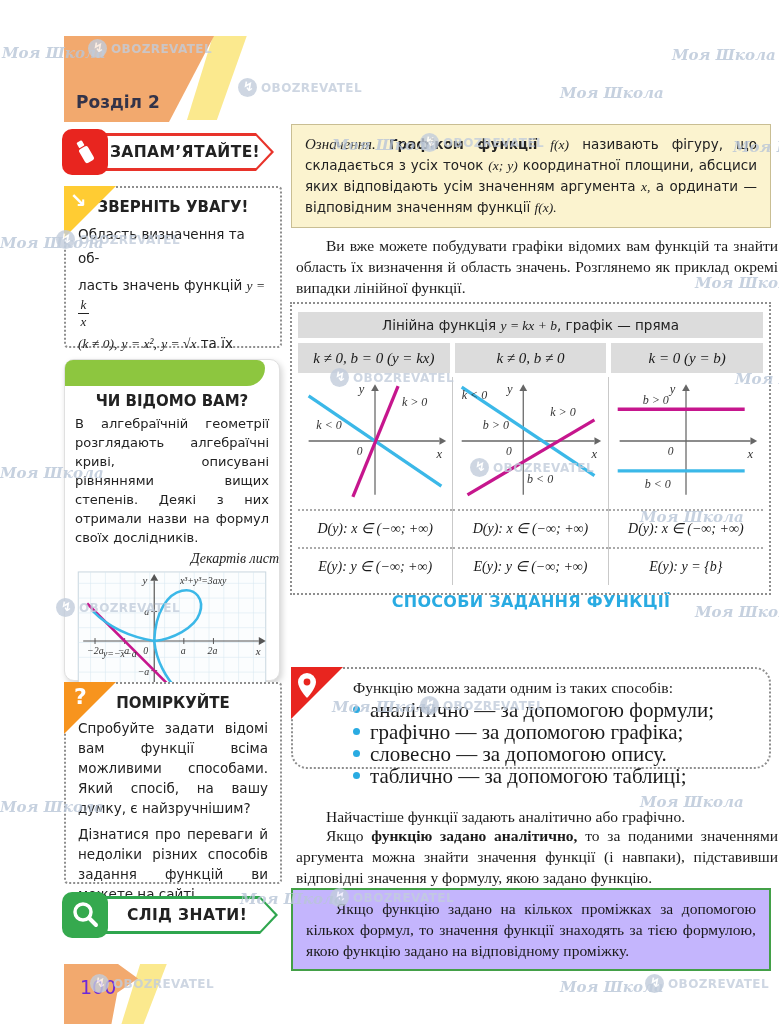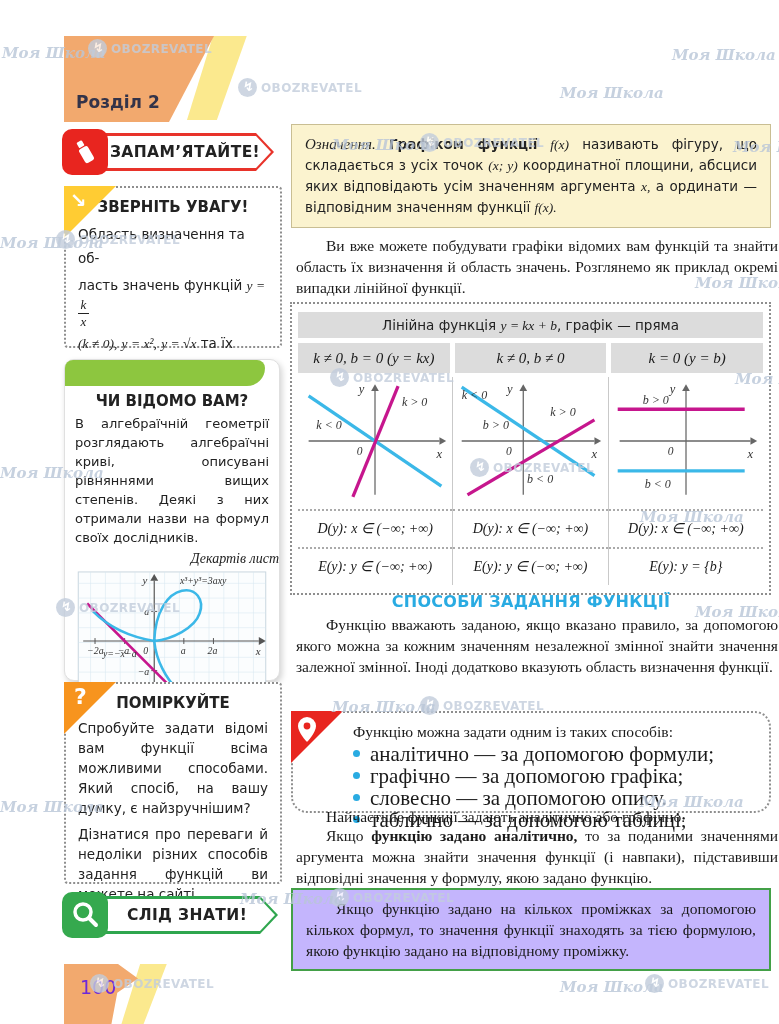--- a/index.html
+++ b/index.html
@@ -88,21 +88,21 @@
                   font-family:"Liberation Serif",serif;font-style:italic;font-size:15px;}
   .ft-body{display:flex;margin:4px 6px 8px;}
   .ft-col{flex:1;text-align:center;}
   .ft-col:not(:last-child){border-right:1px solid #c9c9c9;}
   .ft-d,.ft-e{height:36px;line-height:36px;border-top:2px dotted #aaa;
               font-family:"Liberation Serif",serif;font-style:italic;font-size:14px;}
 
   .sec-heading{position:absolute;left:290px;top:556px;width:482px;text-align:center;z-index:5;
                font-family:"DejaVu Sans",sans-serif;font-weight:bold;font-size:16px;color:#29ABE2;
                letter-spacing:.3px;}
-  .ways-box{position:absolute;left:291px;top:675px;width:480px;height:102px;box-sizing:border-box;
+  .ways-box{position:absolute;left:291px;top:631px;width:480px;height:102px;box-sizing:border-box;
             border:2px dotted #8e8e8e;border-radius:16px;z-index:5;padding:8px 14px 6px 46px;}
   .ways-intro{font-size:15.5px;line-height:22px;text-indent:14px;}
   .ways-item{display:flex;align-items:flex-start;font-size:21px;line-height:22px;}
   .bullet{width:7px;height:7px;border-radius:50%;background:#29ABE2;margin:0 10px 2px 14px;
           align-self:center;flex:0 0 auto;}
   .pin-tri{position:absolute;left:-2px;top:-2px;width:52px;height:52px;background:#E8251F;
            clip-path:polygon(0 0,100% 0,0 100%);}
   .note-box{position:absolute;left:291px;top:852px;width:480px;box-sizing:border-box;z-index:5;
             border:2px solid #43A047;background:#c4b5fd;padding:8px 13px;
             font-size:15.5px;line-height:21px;text-align:justify;}
@@ -367,21 +367,20 @@
         </svg>
         <div class="ft-d">D(y): x ∈ (−∞; +∞)</div>
         <div class="ft-e">E(y): y = {b}</div>
       </div>
 
     </div>
   </div>
 
   <div class="sec-heading">СПОСОБИ ЗАДАННЯ ФУНКЦІЇ</div>
 
-  <div class="mpar indent" style="top:578px">Функцію вважають заданою, якщо вказано правило, за допомогою якого можна за кожним значенням незалежної змінної знайти значення залежної змінної. Іноді додатково вказують область визначення функції.</div>
 
   <div class="ways-box">
     <div class="pin-tri">
       <svg width="30" height="34" viewBox="0 0 30 34" style="position:absolute;left:3px;top:3px">
         <path d="M13 3 a9 9 0 0 1 9 9 c0 6.5 -9 16 -9 16 s-9 -9.5 -9 -16 a9 9 0 0 1 9 -9 z" fill="#fff"></path>
         <circle cx="13" cy="12" r="3.4" fill="#E8251F"></circle>
       </svg>
     </div>
     <div class="ways-intro">Функцію можна задати одним із таких способів:</div>
     <div class="ways-item">

